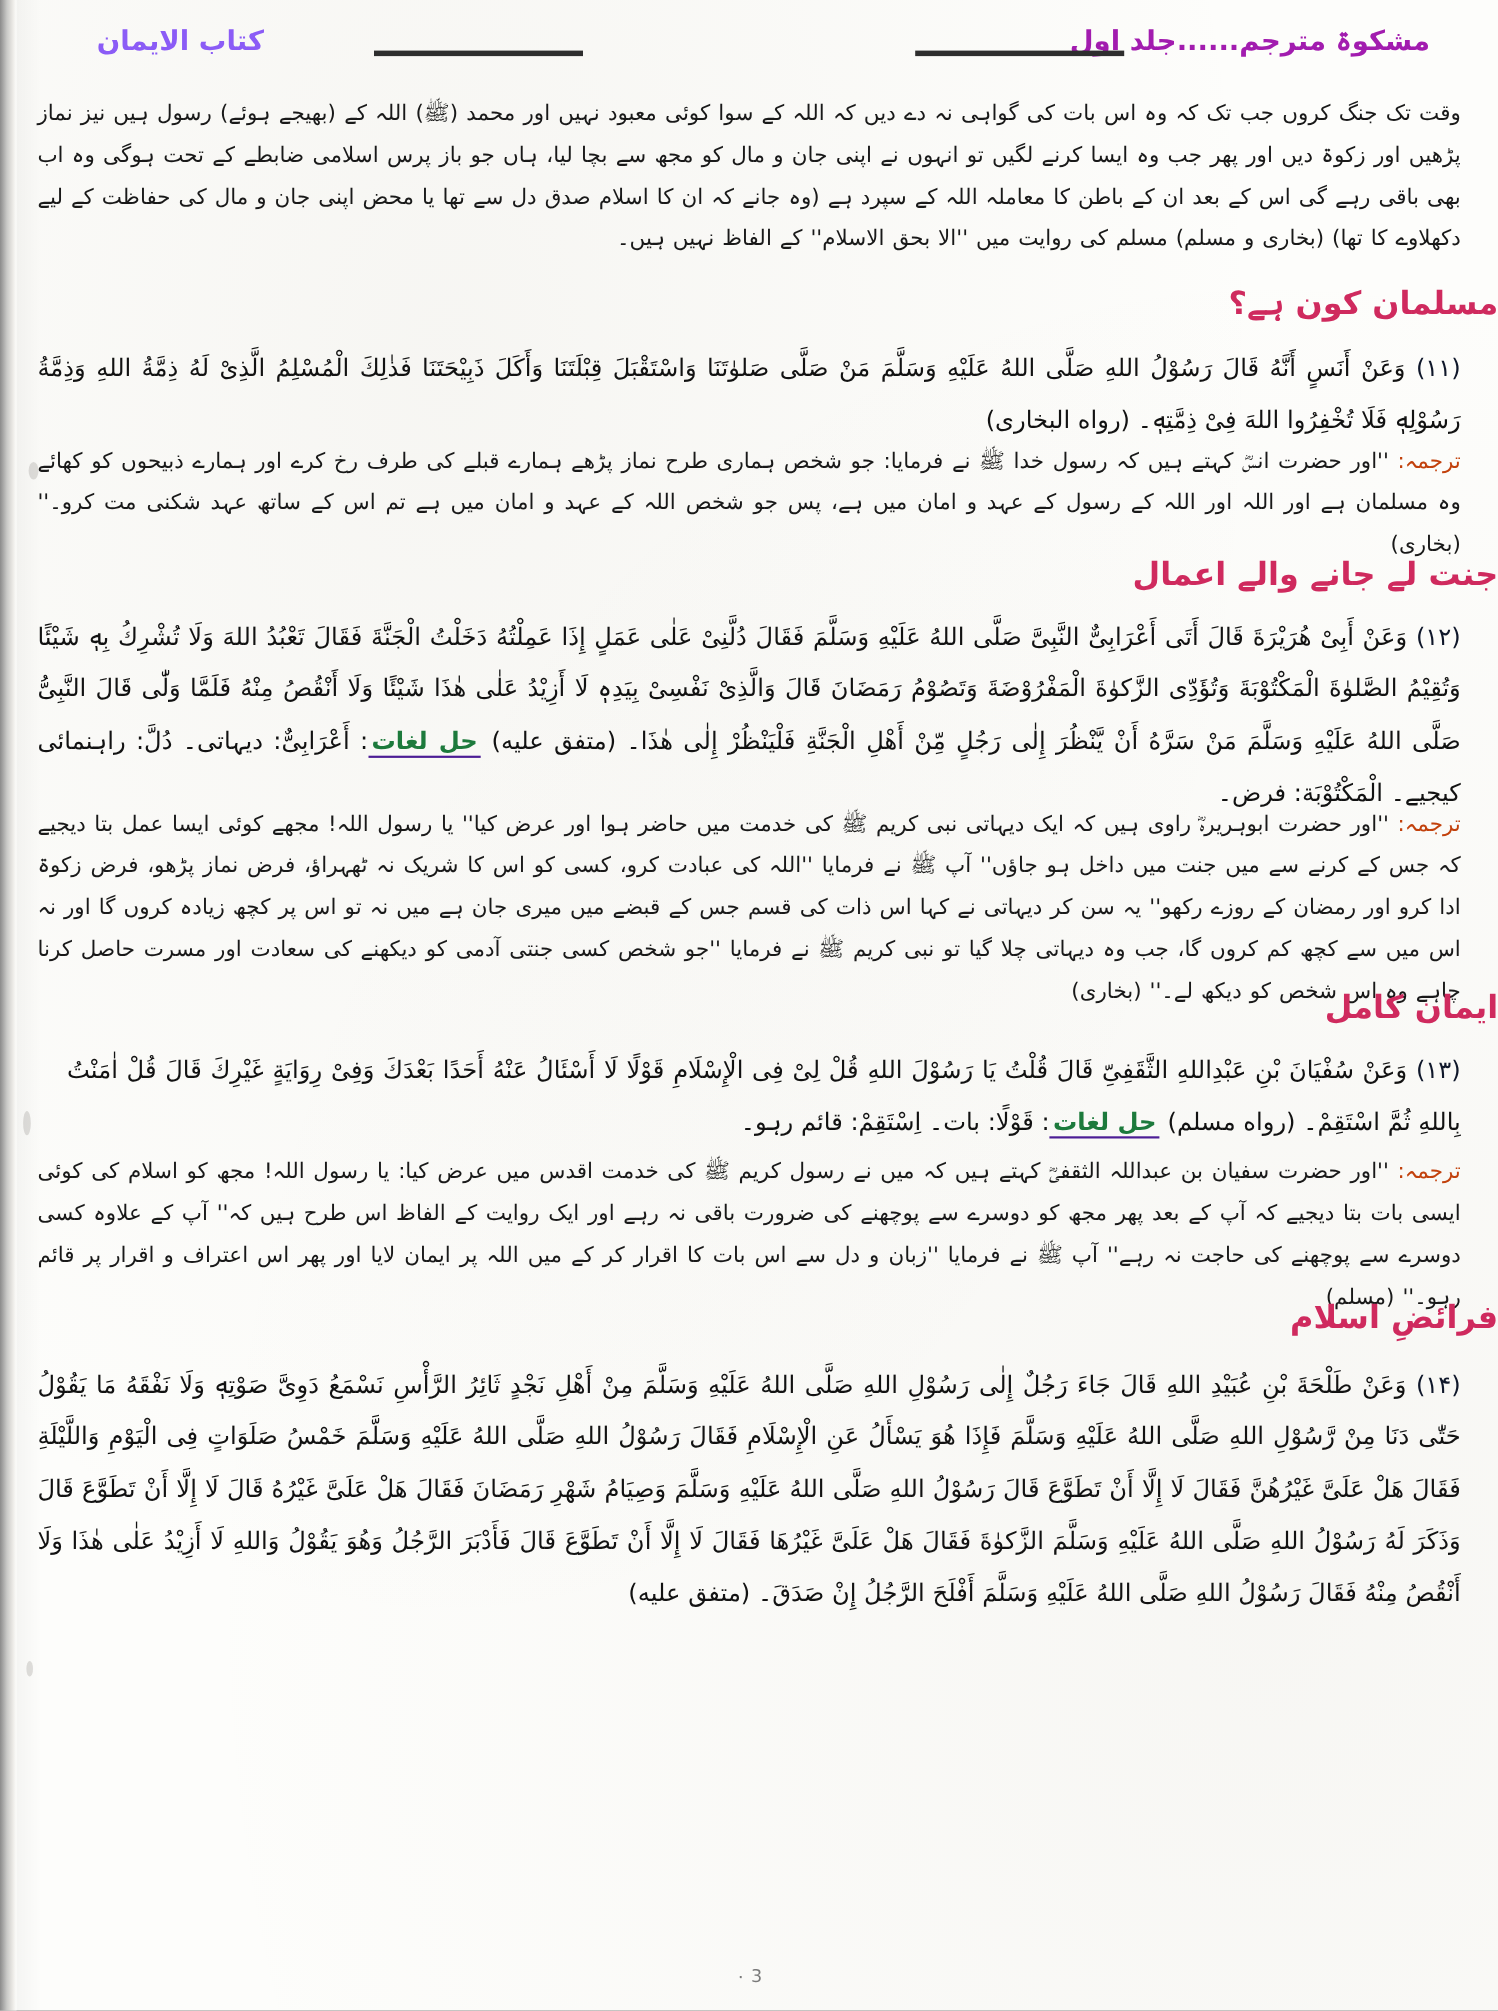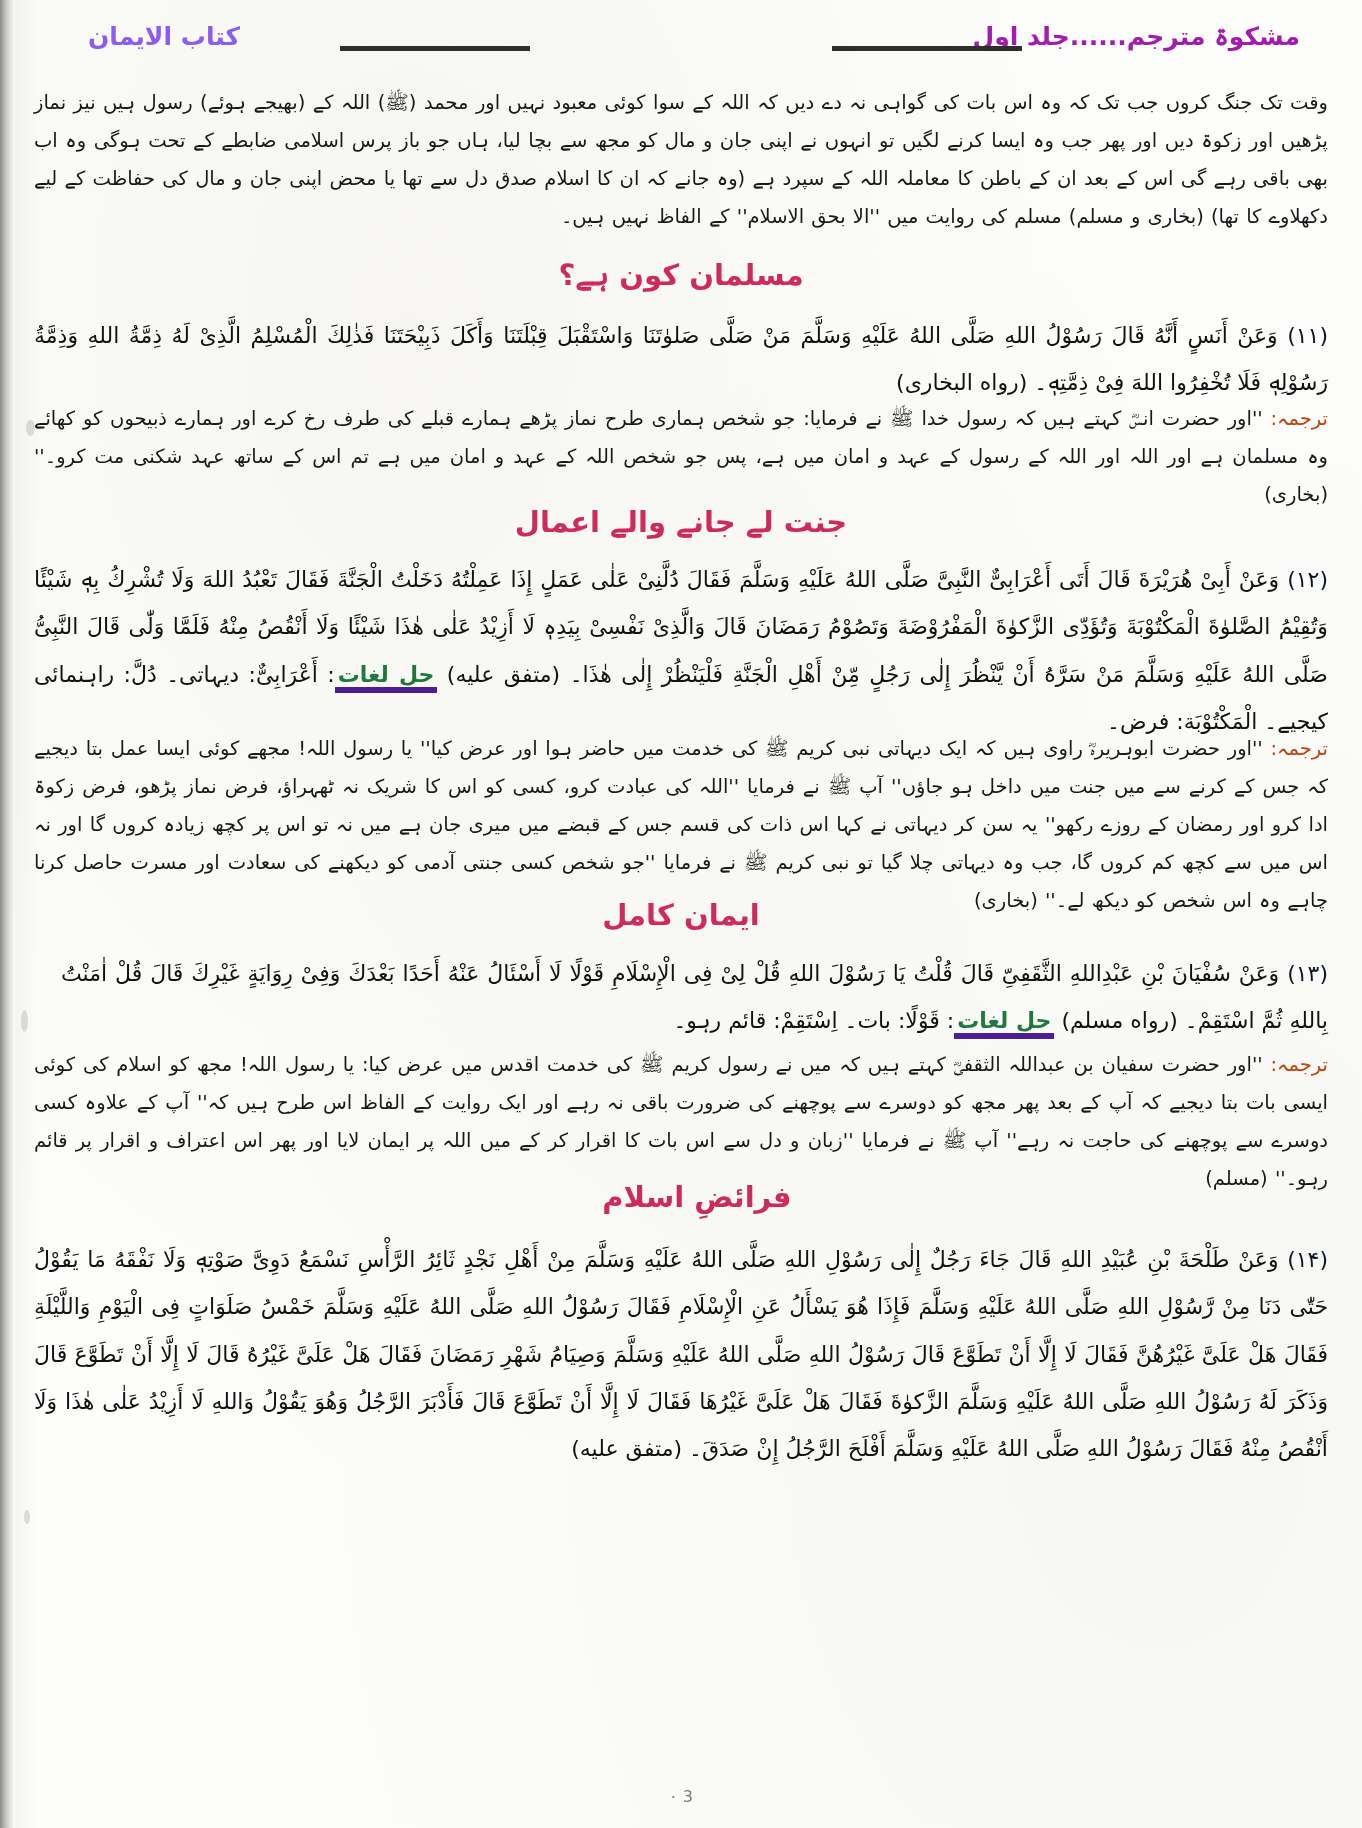--- a/index.html
+++ b/index.html
@@ -72,31 +72,31 @@
   .arabic{
     font-size:22px;
     font-family:"DejaVu Sans","Liberation Sans",sans-serif;
     line-height:2.15;
     text-align:justify;
     color:#121212;
   }
 
   
   .heading{
-    position:absolute;right:0;left:0;text-align:center;
+    position:absolute;right:0;left:0;
     color:#cf2a5e;
     font-size:29px;font-weight:bold;
     letter-spacing:1px;
     font-family:"DejaVu Sans",sans-serif;
   }
 
   .tag-tarjuma{color:#c2410c;font-weight:normal;}
   .tag-hal{
     color:#1d7a3c;font-weight:bold;
-    border-bottom:6px solid #4c1d95;
+    border-bottom:2px solid #4c1d95;
     padding:0 3px;
   }
   .num-mark{font-weight:normal;color:#0f172a;}
   .src{white-space:nowrap;}
 
   .footer-dots{
     position:absolute;bottom:22px;left:0;right:0;text-align:center;
     color:#7a7a7a;font-size:16px;letter-spacing:5px;
   }
 </style>

